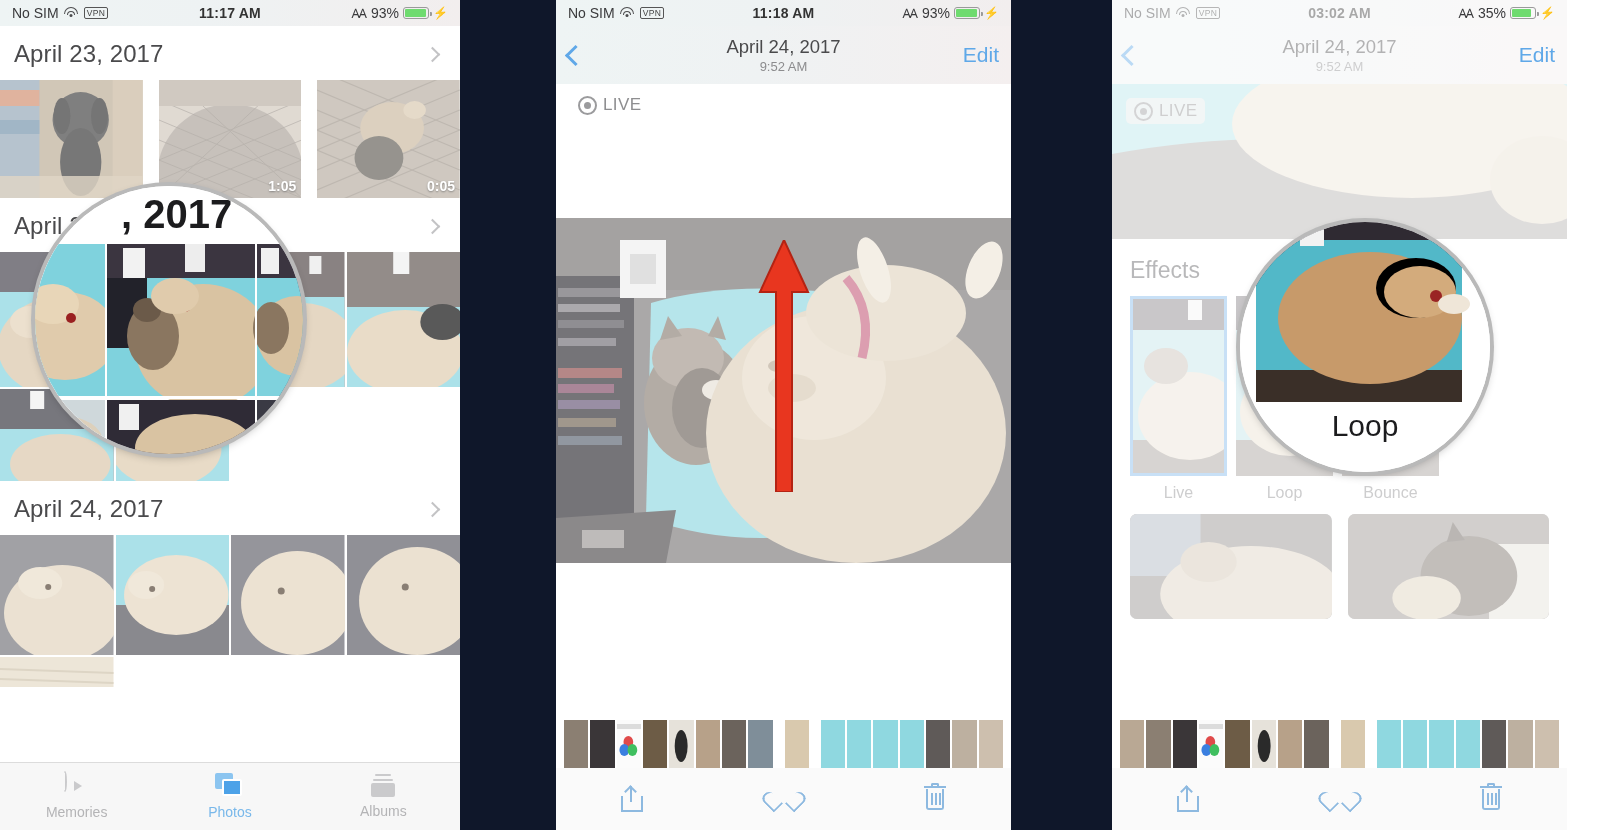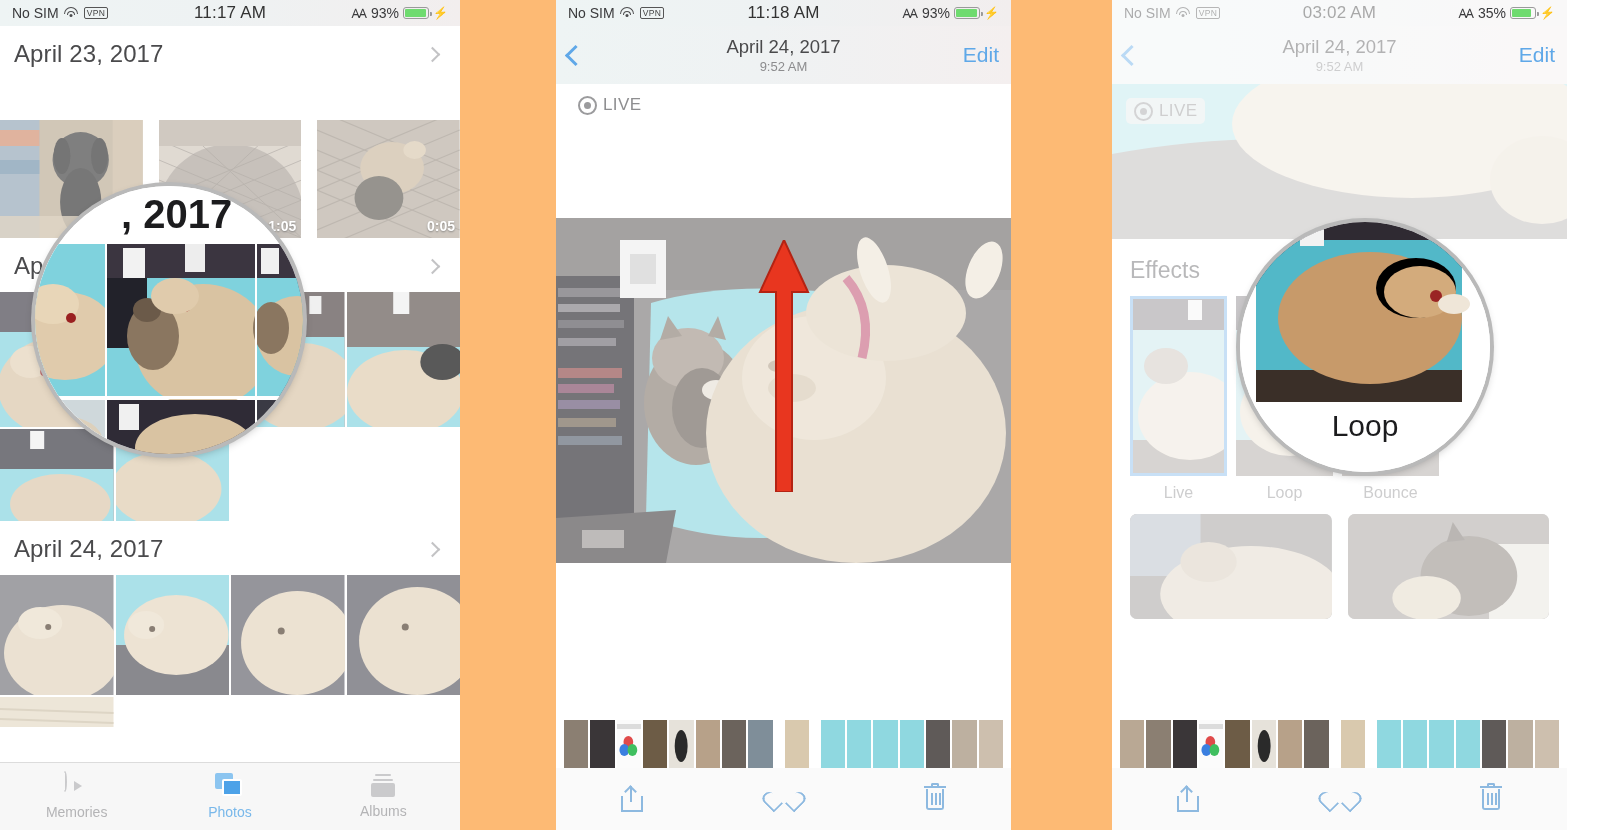--- a/index.html
+++ b/index.html
@@ -2,37 +2,37 @@
 <html><head>
 <meta charset="utf-8">
 <style>
   * { box-sizing: border-box; margin: 0; padding: 0; }
   html, body {
     width: 1600px; height: 830px;
     background: #ffffff;
     font-family: "Liberation Sans", sans-serif;
     overflow: hidden;
   }
-  .stage { position: relative; width: 1509px; height: 830px; background: #fdba74; }
+  .stage { position: relative; width: 1509px; height: 830px; background: #0f172a; }
 
   .phone { position: absolute; top: 0; height: 830px; background: #fff; overflow: hidden; }
   #panel1 { left: 0; width: 460px; }
   #panel2 { left: 556px; width: 455px; }
   #panel3 { left: 1112px; width: 455px; }
 
   
   .statusbar {
     height: 26px; display: flex; align-items: center;
     padding: 0 12px; font-size: 14.5px; color: #3a3a3c;
     background: linear-gradient(to right,#eef4f4,#eef2f3 45%,#f2eeee);
     position: relative;
   }
   .sb-left { display: flex; align-items: center; gap: 5px; }
   .sb-center { position: absolute; left: 0; right: 0; text-align: center;
-    font-weight: normal; font-size: 17px; letter-spacing: .2px; color:#333; pointer-events:none;}
+    font-weight: bold; font-size: 14px; letter-spacing: .2px; color:#333; pointer-events:none;}
   .sb-right { margin-left: auto; display: flex; align-items: center; gap: 4px; z-index:2;}
   .nosim { font-size: 14px; color:#3a3a3c; }
   .wifi { width:15px; height:12px; position:relative; }
   .wifi i { position:absolute; border:1.6px solid #4c4c4e; border-bottom:none;
     border-radius:50% 50% 0 0 / 100% 100% 0 0; left:50%; transform:translateX(-50%); }
   .wifi i:nth-child(1){ width:14px; height:7px; top:0; }
   .wifi i:nth-child(2){ width:8px; height:4px; top:3.5px; }
   .wifi i:nth-child(3){ width:3px; height:3px; top:7px; background:#4c4c4e; border-radius:50%; border:none;}
   .vpn { border:1.3px solid #555; border-radius:2px; font-size:8.5px; padding:0 2px;
     letter-spacing:.3px; line-height:11px; height:12px; color:#444; }
@@ -71,21 +71,21 @@
   .chev-big { width:15px;height:15px; border-left:3.5px solid #5fa8e8; border-bottom:3.5px solid #5fa8e8;
     transform:rotate(45deg); }
 
   
   .p1body { height: 762px; overflow:hidden; background:#fff; position:relative; }
   .date-row { display:flex; align-items:center; justify-content:space-between;
     padding: 14px 14px 12px 14px; }
   .date-lbl { font-size:24px; color:#4a4a4c; font-weight:500; letter-spacing:.1px;}
   .chev-r { width:11px;height:11px; border-right:2.6px solid #c3c3c5; border-top:2.6px solid #c3c3c5;
     transform:rotate(45deg); margin-right:8px;}
-  .grid3 { display:grid; grid-template-columns: repeat(3, 1fr); gap:16px;margin-top:40px; }
+  .grid3 { display:grid; grid-template-columns: repeat(3, 1fr); gap:16px; }
   .grid4 { display:grid; grid-template-columns: repeat(4, 1fr); gap:2px; }
   .cell { position:relative; overflow:hidden; }
   .dur { position:absolute; right:5px; bottom:4px; color:#fff; font-size:14px; font-weight:bold;
     text-shadow:0 1px 2px rgba(0,0,0,.6); }
 
   
   .tabbar { position:absolute; left:0; bottom:0; width:100%; height:68px;
     background:#f7f7f7; border-top:1px solid #dcdcdc; display:flex; }
   .tab { flex:1; display:flex; flex-direction:column; align-items:center; justify-content:center; gap:5px;}
   .tab span.lbl { font-size:14px; color:#b4b4b6; }

